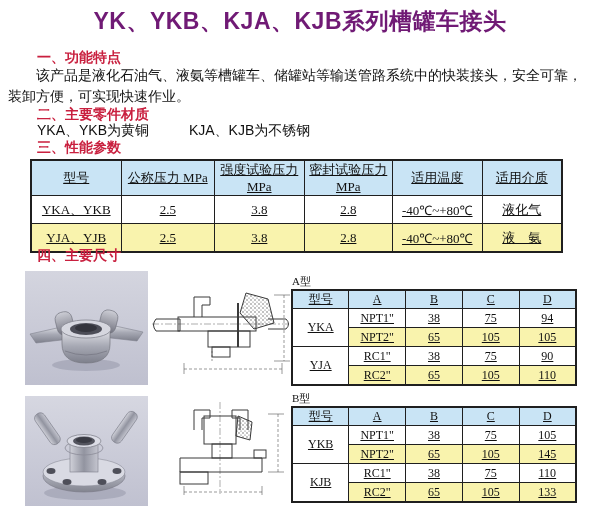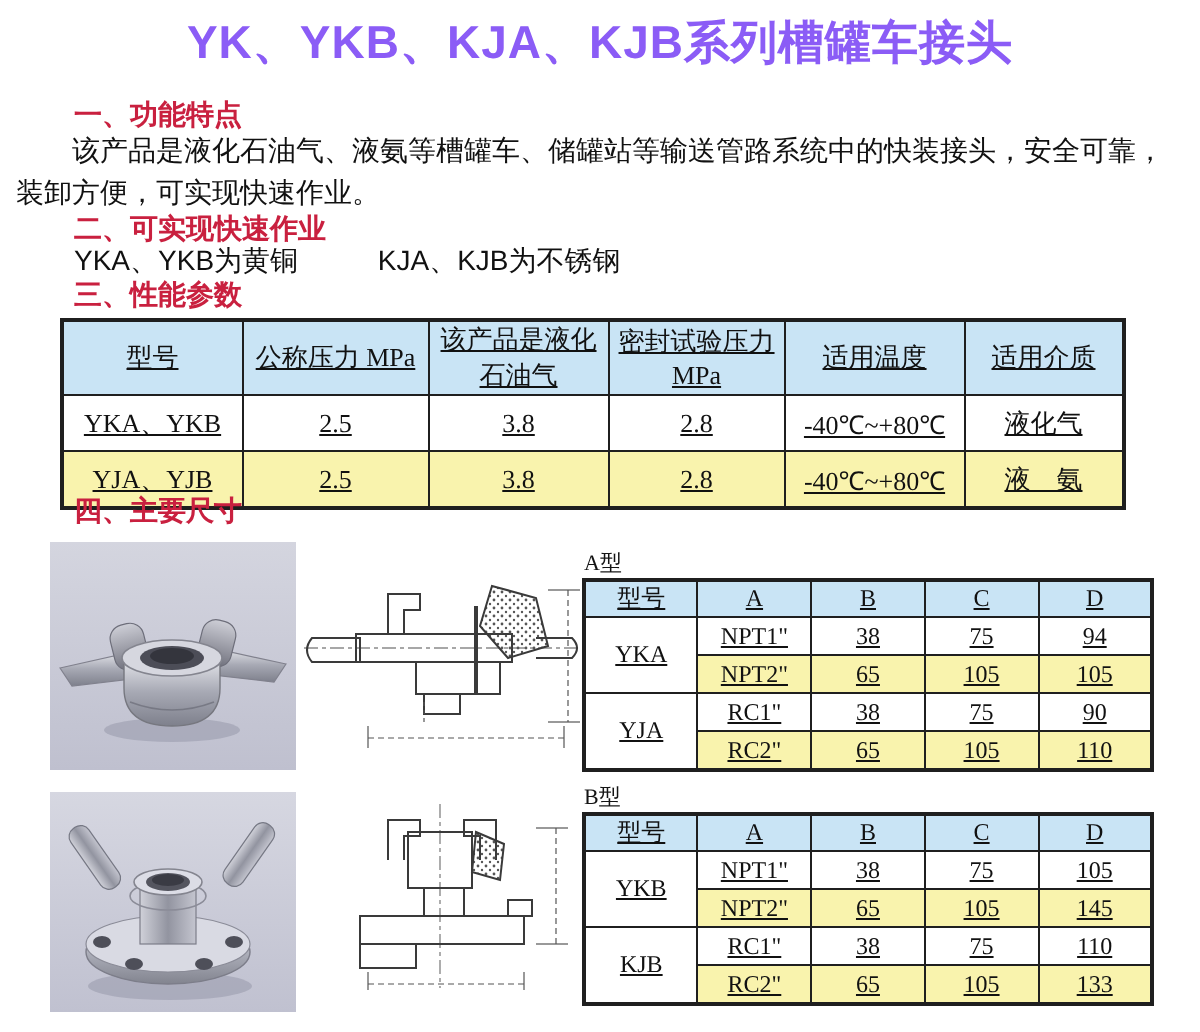--- a/index.html
+++ b/index.html
@@ -3,21 +3,21 @@
 <meta charset="utf-8">
 <style>
   html,body{margin:0;padding:0;}
   body{
     width:600px;height:516px;background:#ffffff;position:relative;overflow:hidden;
     font-family:"Liberation Sans",sans-serif;color:#111;
   }
   .abs{position:absolute;}
   .title{
     top:6px;left:0;width:600px;text-align:center;margin:0;
-    font-size:23px;font-weight:bold;color:#8b5cf6;letter-spacing:.5px;
+    font-size:23px;font-weight:bold;color:#701a75;letter-spacing:.5px;
   }
   .sec-h{
     left:37px;color:#c9203f;font-weight:bold;font-size:14px;
   }
   #s1h{top:49px}
   #s2h{top:106px}
   #s3h{top:139px}
   #s4h{top:247px}
   .body-text{
     top:65px;left:8px;width:586px;margin:0;font-size:14px;line-height:21px;text-indent:2em;
@@ -57,34 +57,34 @@
   svg{display:block;}
 </style>
 </head>
 <body>
 
 <h1 class="abs title">YK、YKB、KJA、KJB系列槽罐车接头</h1>
 
 <div class="abs sec-h" id="s1h">一、功能特点</div>
 <p class="abs body-text">该产品是液化石油气、液氨等槽罐车、储罐站等输送管路系统中的快装接头，安全可靠，装卸方便，可实现快速作业。</p>
 
-<div class="abs sec-h" id="s2h">二、可实现快速作业</div>
+<div class="abs sec-h" id="s2h">二、主要零件材质</div>
 <div class="abs materials">
   <span>YKA、YKB为黄铜</span>
   <span class="gap">KJA、KJB为不锈钢</span>
 </div>
 
 <div class="abs sec-h" id="s3h">三、性能参数</div>
 
 <table class="abs perf">
   <thead>
     <tr>
       <th style="width:88px">型号</th>
       <th style="width:92px">公称压力 MPa</th>
-      <th style="width:88px">该产品是液化石油气</th>
+      <th style="width:88px">强度试验压力MPa</th>
       <th style="width:87px">密封试验压力MPa</th>
       <th style="width:88px">适用温度</th>
       <th style="width:78px">适用介质</th>
     </tr>
   </thead>
   <tbody>
     <tr>
       <td>YKA、YKB</td>
       <td>2.5</td>
       <td>3.8</td>

